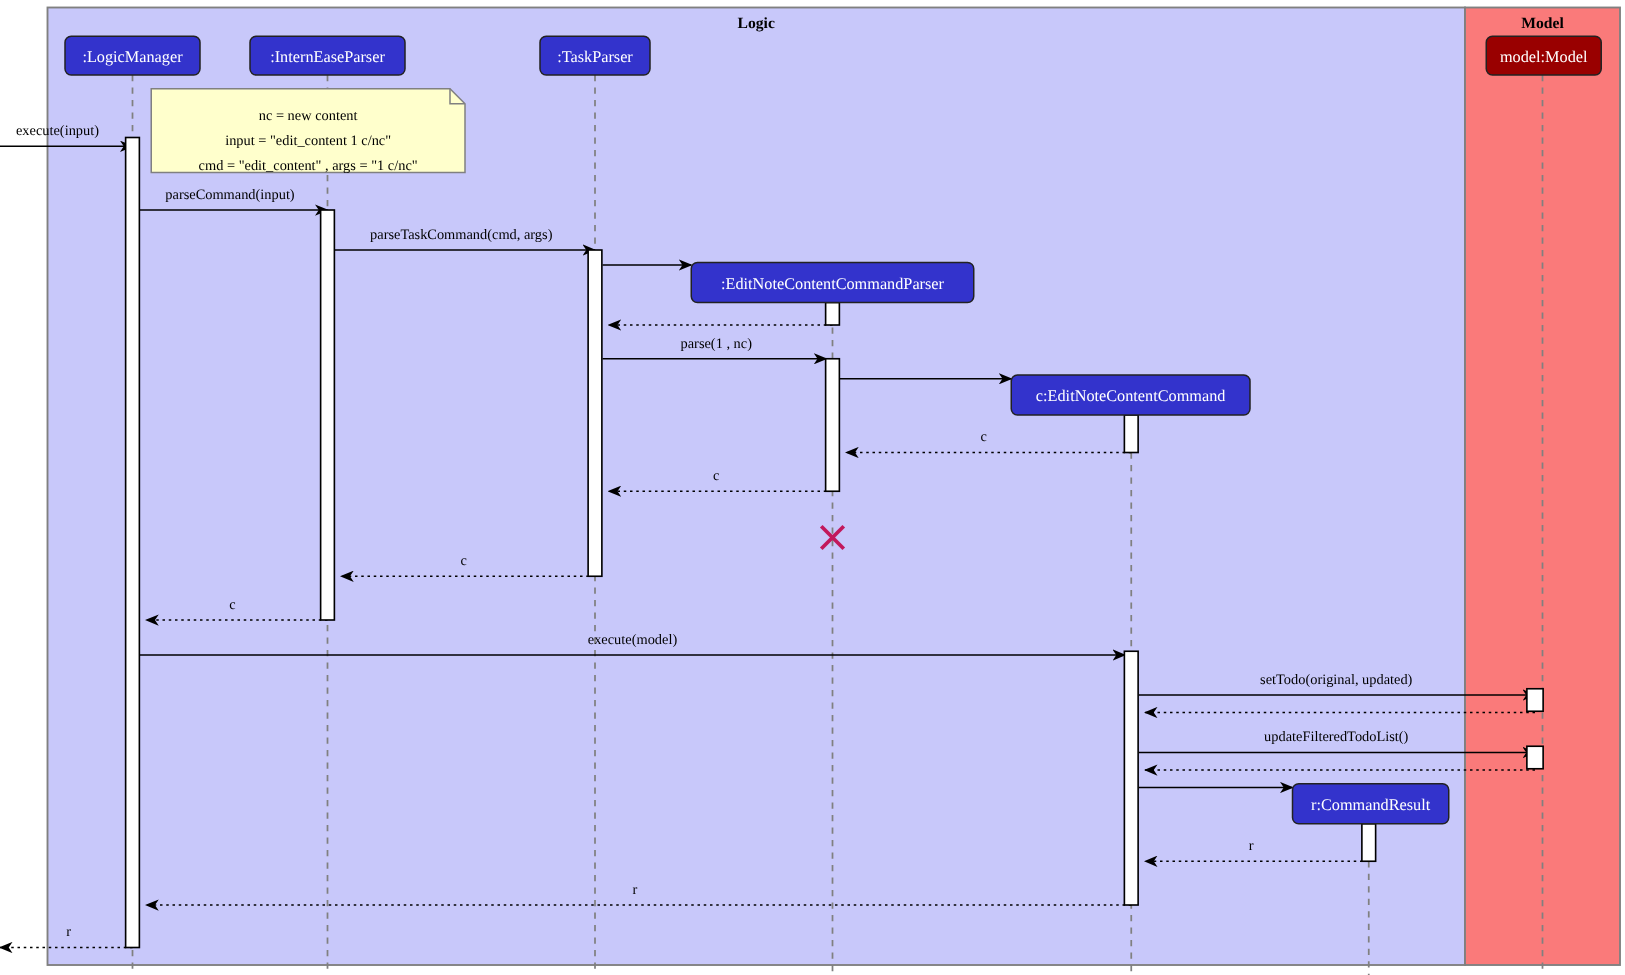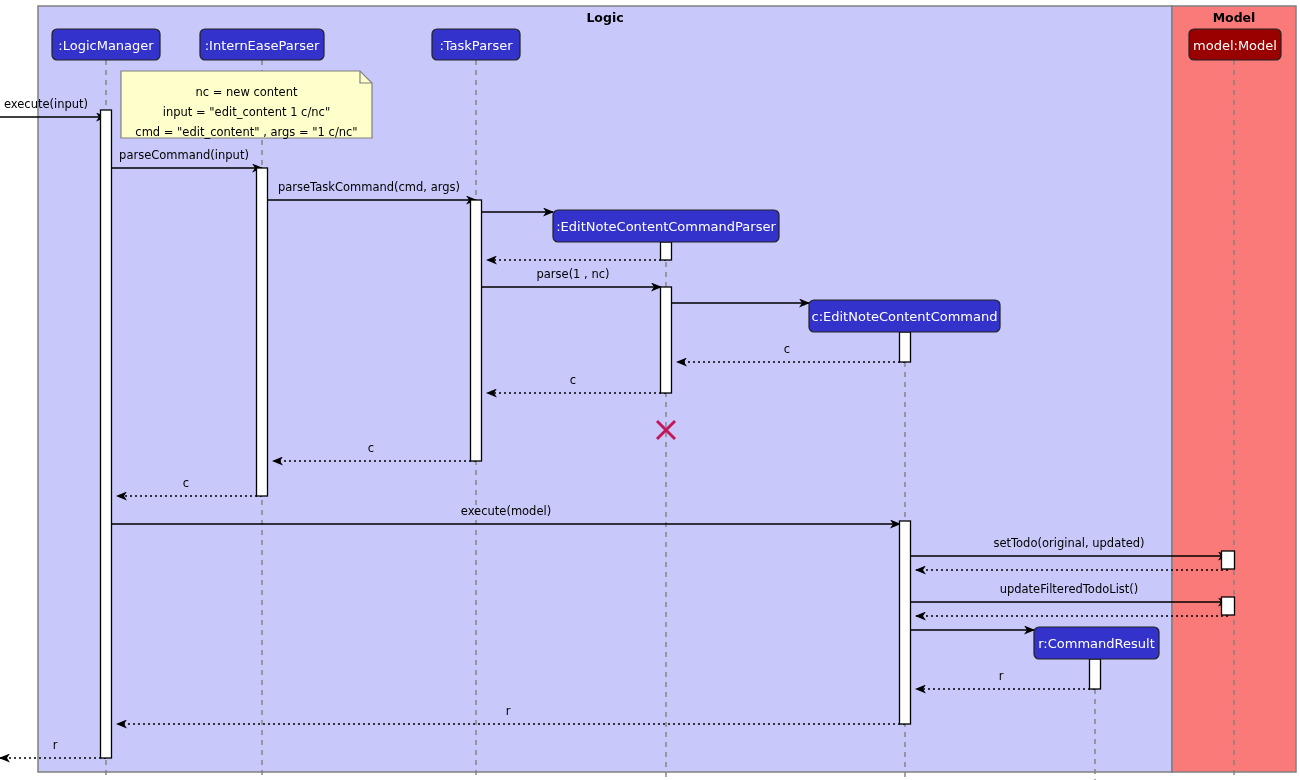--- a/index.html
+++ b/index.html
@@ -1,18 +1,18 @@
 <!DOCTYPE html>
 <html><head>
 <meta charset="utf-8">
 <style>
   html,body{margin:0;padding:0;background:#ffffff;}
   body{width:1300px;height:780px;position:relative;overflow:hidden;
        font-family:"DejaVu Sans","Liberation Sans",sans-serif;}
-  #stage{position:absolute;left:0;top:0;width:1044px;height:780px;}
+  #stage{position:absolute;left:0;top:0;width:1044px;height:780px;font-family:Liberation Serif, serif;}
   svg{position:absolute;left:0;top:0;}
   .frame-label{font-size:12.5px;font-weight:bold;fill:#000000;}
   .plabel{font-size:13px;fill:#ffffff;}
   .msg{font-size:11.5px;fill:#000000;}
   .note-txt{font-size:11.5px;fill:#000000;}
 </style>
 </head>
 <body>
 
 <div id="stage">

